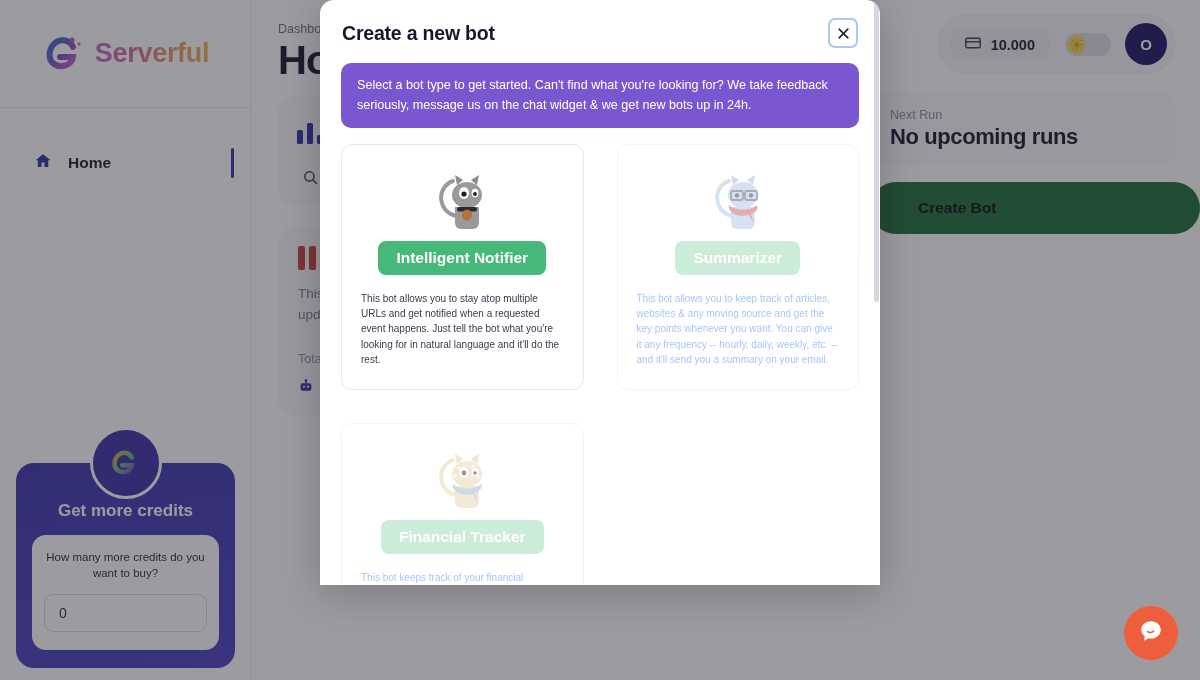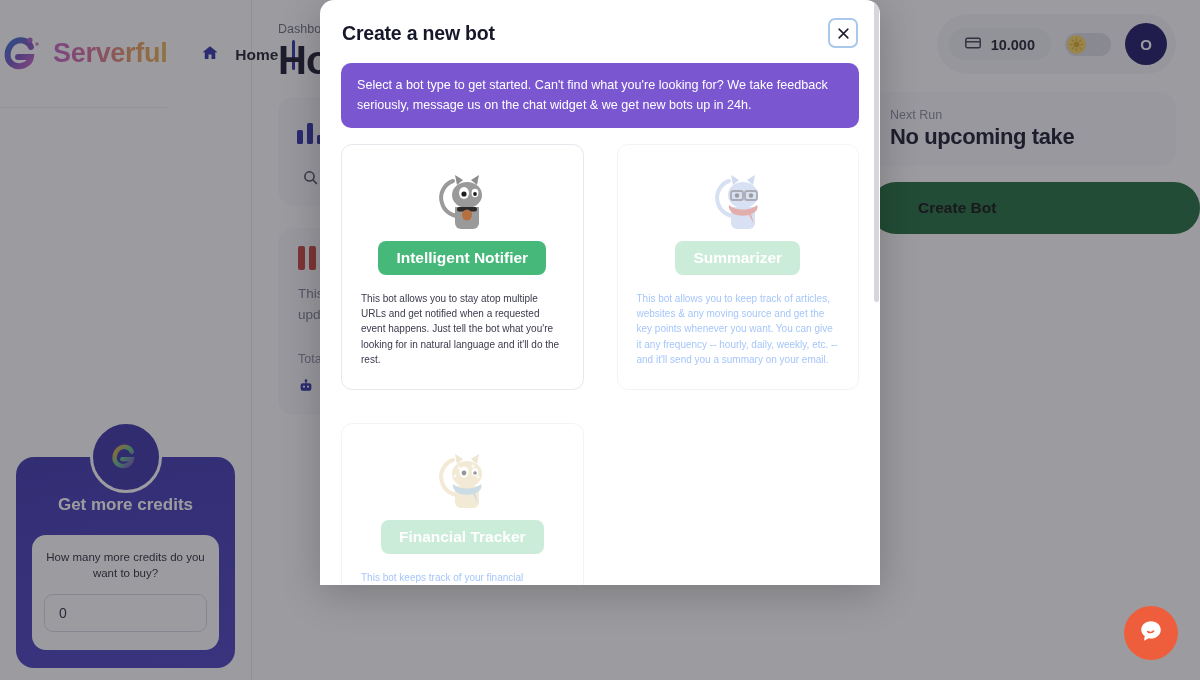--- a/index.html
+++ b/index.html
@@ -22,21 +22,21 @@
   }
 
   
   .sidebar {
     width: 252px;
     flex: 0 0 252px;
     background: #ffffff;
     border-right: 1px solid #e9e9ef;
     position: relative;
     display: flex;
-    flex-direction: row;
+    flex-direction: column;
   }
   .logo-wrap {
     height: 108px;
     display: flex;
     align-items: center;
     justify-content: center;
     border-bottom: 1px solid #ececf2;
   }
   .logo {
     display: flex;
@@ -105,21 +105,21 @@
     border-radius: 50%;
     background: #3a2fa5;
     border: 3px solid #ffffff;
     display: flex;
     align-items: center;
     justify-content: center;
   }
   .credits-title {
     font-size: 17px;
     font-weight: bold;
-    margin-bottom: 20px;
+    margin-bottom: 14px;
   }
   .credits-inner {
     background: #fff;
     border-radius: 14px;
     padding: 14px 12px 18px;
   }
   .credits-q {
     font-size: 11.5px;
     color: #2b2b3d;
     line-height: 1.45;
@@ -509,21 +509,21 @@
           </div>
         </div>
         <div class="avatar">
           <span>O</span>
         </div>
       </div>
     </div>
 
     <div class="nextrun-card">
       <div class="nextrun-label">Next Run</div>
-      <div class="nextrun-value">No upcoming take</div>
+      <div class="nextrun-value">No upcoming runs</div>
     </div>
 
     <button class="create-bot-btn">Create Bot</button>
   </div>
 </div>
 
 <div class="chat-widget">
   <span>
     <svg width="26" height="26" viewBox="0 0 24 24" fill="#ffffff">
       <path d="M12 3C6.9 3 3 6.5 3 10.8c0 2.4 1.2 4.5 3.2 5.9L5.6 21l4.3-2.3c.7.1 1.4.2 2.1.2 5.1 0 9-3.5 9-7.9S17.1 3 12 3z"></path>

